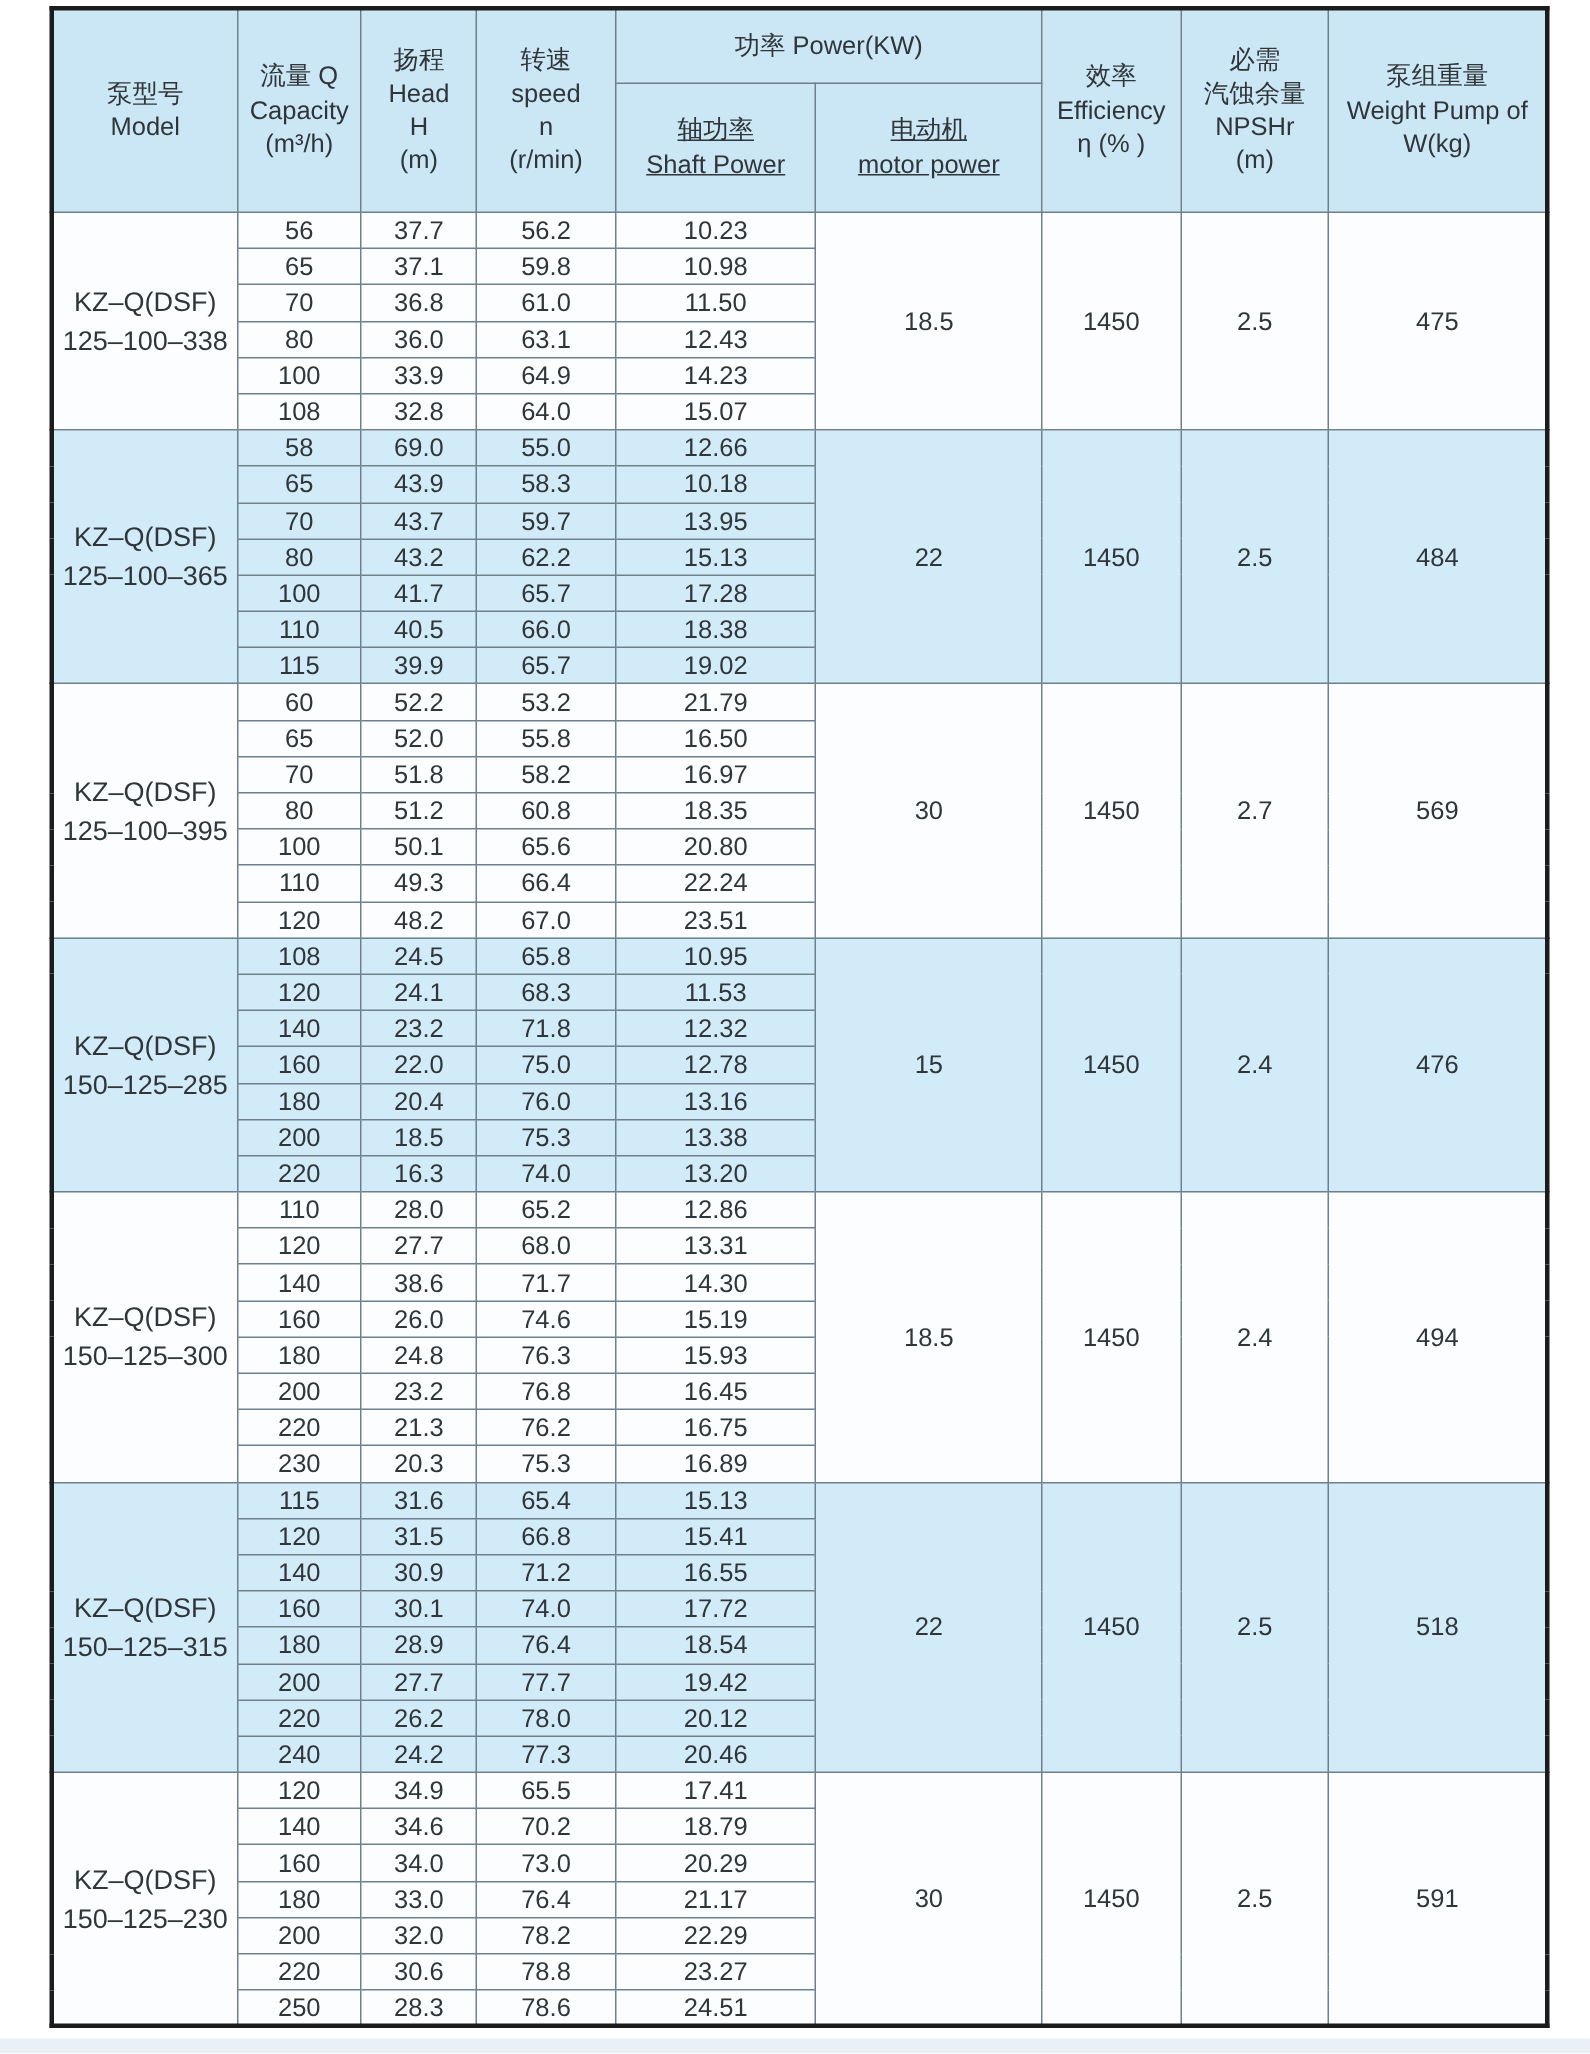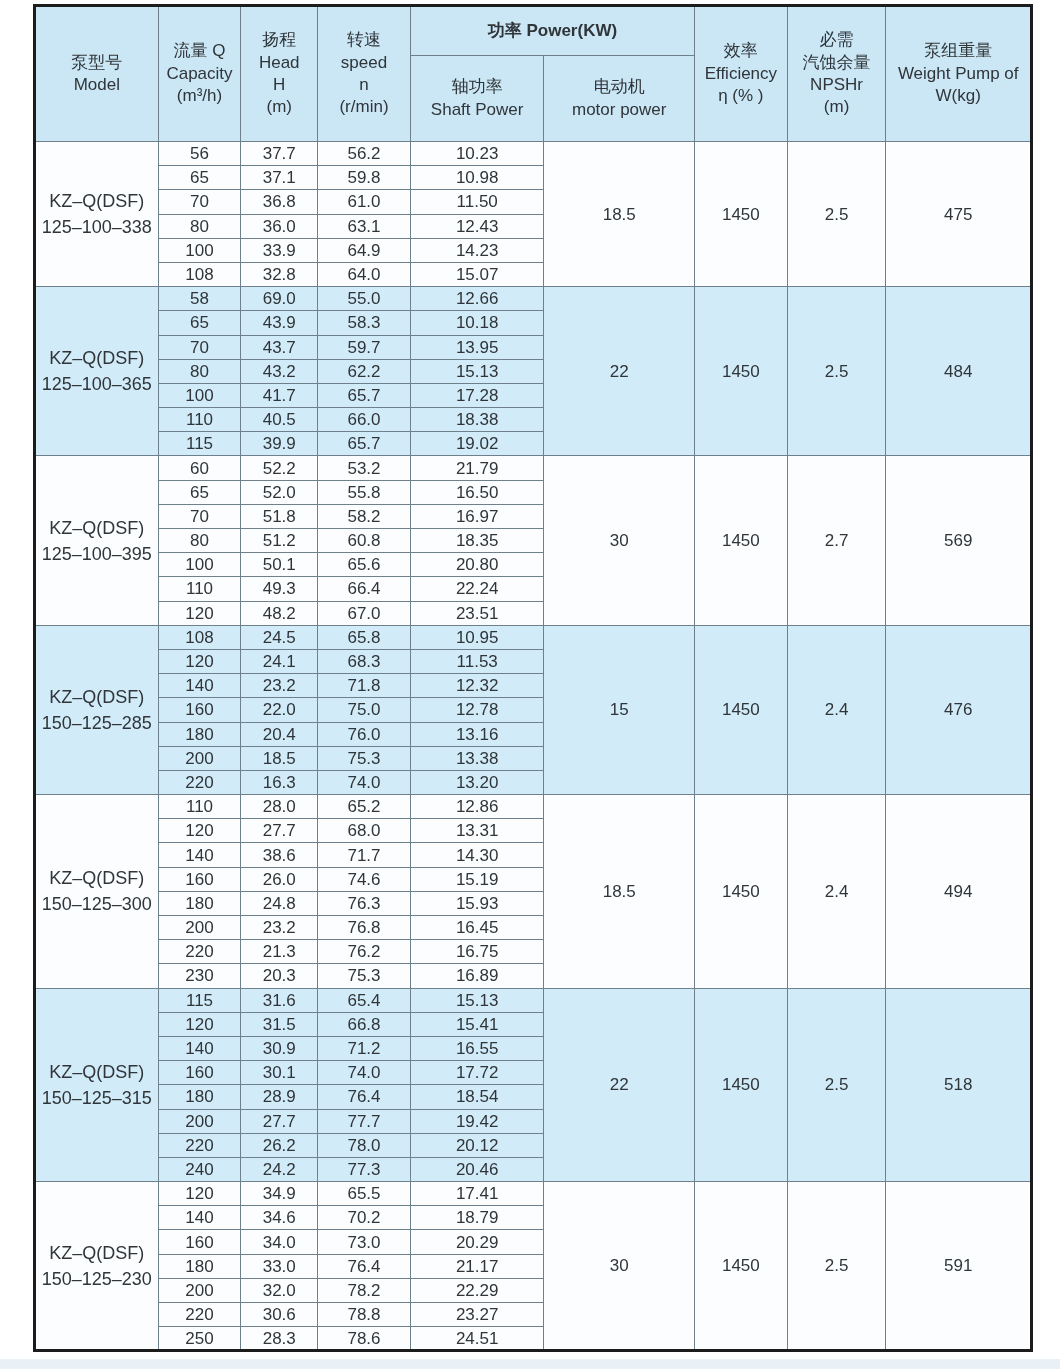--- a/index.html
+++ b/index.html
@@ -19,22 +19,22 @@
   table{
     width:100%; border-collapse:collapse; table-layout:fixed;
     border:3px solid var(--outer-border);
   }
   th,td{
     border:1px solid var(--grid-line);
     text-align:center; vertical-align:middle;
     font-weight:normal; color:var(--text);
   }
   thead th{background:var(--header-bg); font-size:17px; line-height:1.32; padding:2px 0;}
-  th.power-span{height:50px;font-weight:bold;}
-  thead tr.subhead th{height:86px;}
+  th.power-span{height:50px;}
+  thead tr.subhead th{height:86px;text-decoration:underline;}
   tbody td{font-size:17px; background:var(--row-bg); padding:0; line-height:1;}
   tbody tr{height:24.2px;}
   tbody tr.band td{background:var(--band-bg);}
   td.model-cell{font-size:18px; line-height:26px;}
   .hline{display:block;}
   .below-strip{position:absolute; left:0; top:1359px; width:1060px; height:10px; background:var(--below-strip);}
 </style>
 </head>
 <body>
 

